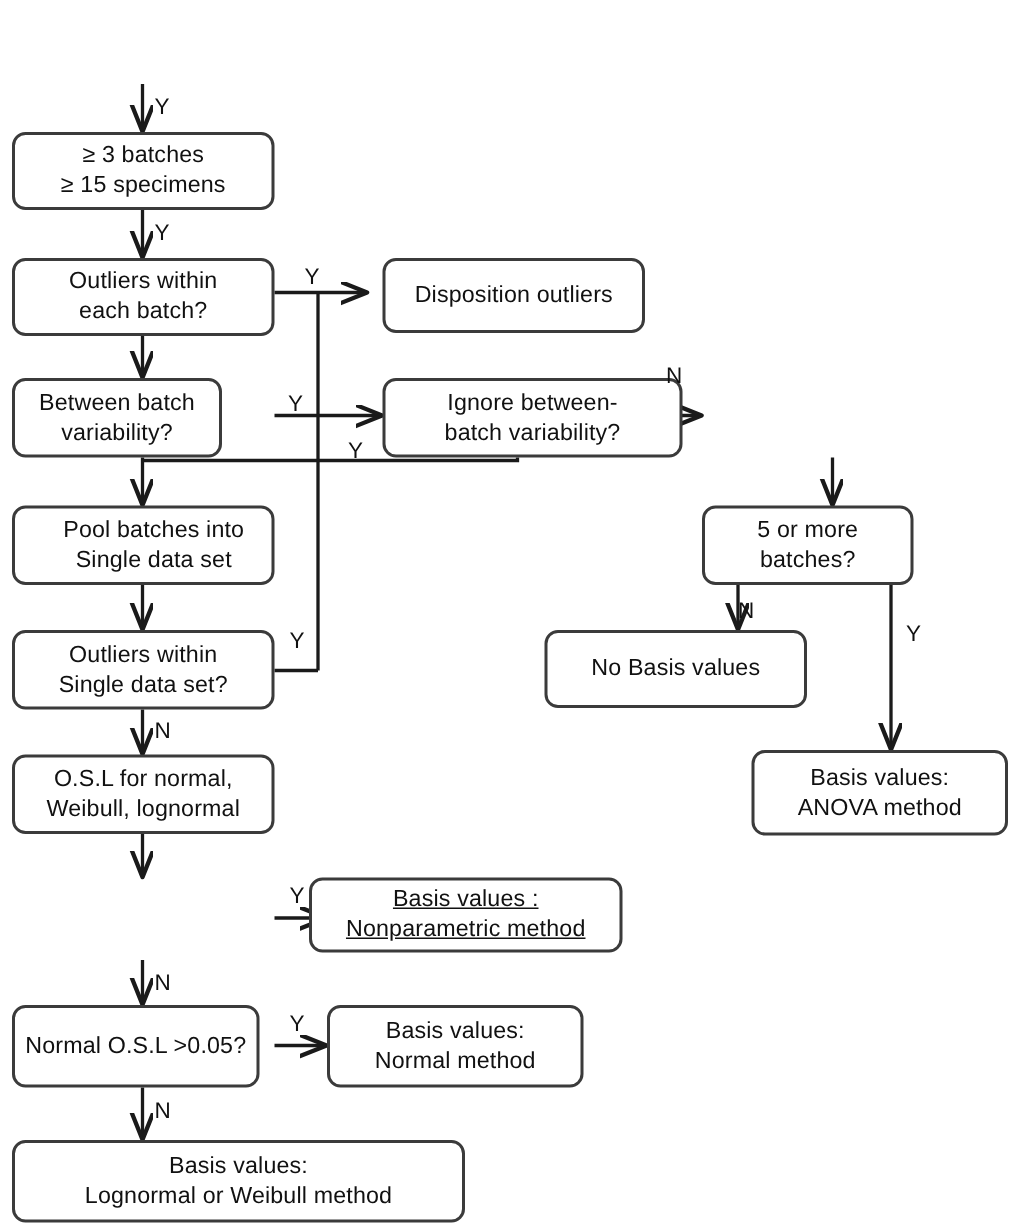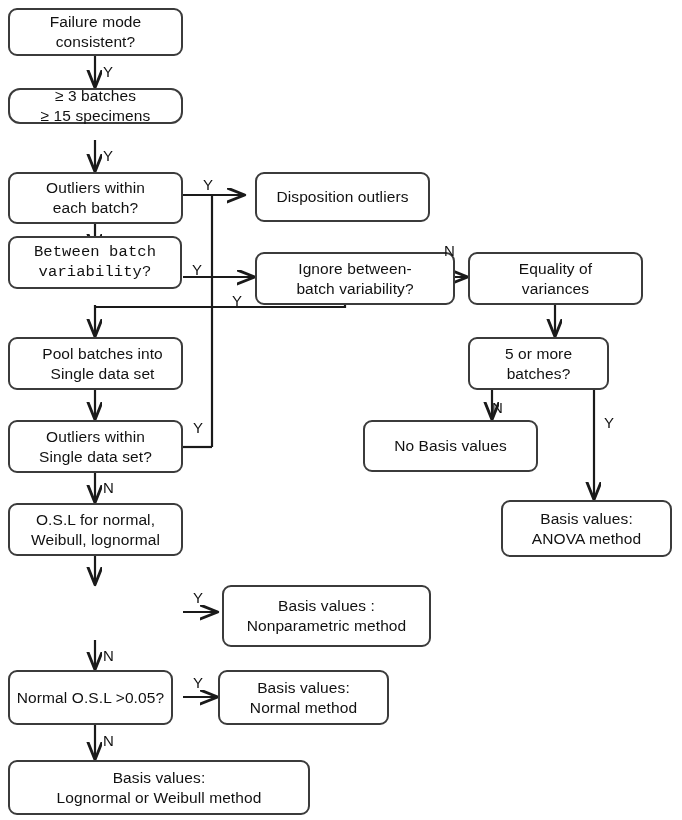--- a/index.html
+++ b/index.html
@@ -97,44 +97,40 @@
       <path d="M183,612 L216,612" marker-end="url(#arrow)"></path>
 
       <path d="M95,640 L95,668" marker-end="url(#arrow)"></path>
 
       <path d="M183,697 L216,697" marker-end="url(#arrow)"></path>
 
       <path d="M95,725 L95,758" marker-end="url(#arrow)"></path>
     </g>
   </svg>
 
-  <div class="node" style="left:8px;top:8px;width:175px;height:48px;">Failure mode
-consistent?</div>
-  <div class="node" style="left:8px;top:88px;width:175px;height:36px;border-radius:12px;">≥ 3 batches
+  <div class="node" style="left:8px;top:88px;width:175px;height:52px;">≥ 3 batches
 ≥ 15 specimens</div>
   <div class="node" style="left:8px;top:172px;width:175px;height:52px;">Outliers within
 each batch?</div>
   <div class="node" style="left:245px;top:172px;width:175px;height:50px;margin-left:10px;">Disposition outliers</div>
-  <div class="node" style="left:8px;top:236px;width:174px;height:53px;font-family:Liberation Mono, monospace;">Between batch
+  <div class="node" style="left:8px;top:252px;width:140px;height:53px;">Between batch
 variability?</div>
   <div class="node" style="left:255px;top:252px;width:200px;height:53px;">Ignore between-
 batch variability?</div>
-  <div class="node" style="left:468px;top:252px;width:175px;height:53px;">Equality of
-variances</div>
   <div class="node" style="left:8px;top:337px;width:175px;height:53px;padding-left:20px;">Pool batches into
 Single data set</div>
   <div class="node" style="left:468px;top:337px;width:141px;height:53px;">5 or more batches?</div>
   <div class="node" style="left:8px;top:420px;width:175px;height:53px;">Outliers within
 Single data set?</div>
   <div class="node" style="left:363px;top:420px;width:175px;height:52px;">No Basis values</div>
   <div class="node" style="left:8px;top:503px;width:175px;height:53px;">O.S.L for normal,
 Weibull, lognormal</div>
   <div class="node" style="left:501px;top:500px;width:171px;height:57px;">Basis values:
 ANOVA method</div>
-  <div class="node" style="left:222px;top:585px;width:209px;height:62px;">Basis values :
+  <div class="node" style="left:206px;top:585px;width:209px;height:50px;text-decoration:underline;">Basis values :
 Nonparametric method</div>
   <div class="node" style="left:8px;top:670px;width:165px;height:55px;">Normal O.S.L &gt;0.05?</div>
   <div class="node" style="left:218px;top:670px;width:171px;height:55px;">Basis values:
 Normal method</div>
   <div class="node" style="left:8px;top:760px;width:302px;height:55px;">Basis values:
 Lognormal or Weibull method</div>
 
   <div class="edge-label" style="left:103px;top:64px;">Y</div>
   <div class="edge-label" style="left:103px;top:148px;">Y</div>
   <div class="edge-label" style="left:203px;top:177px;">Y</div>

